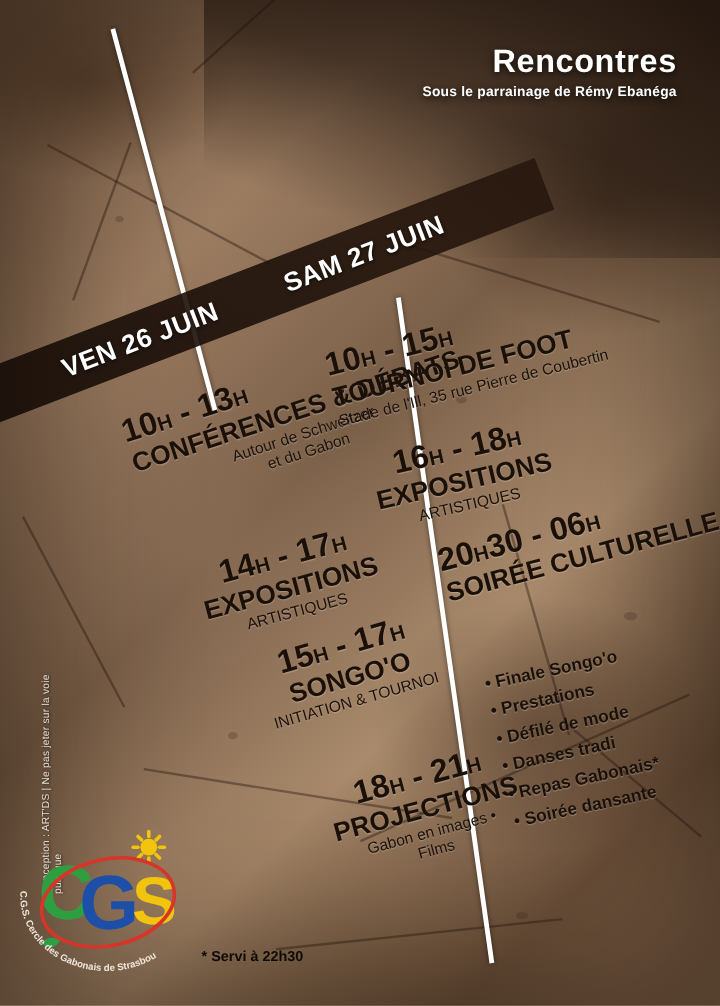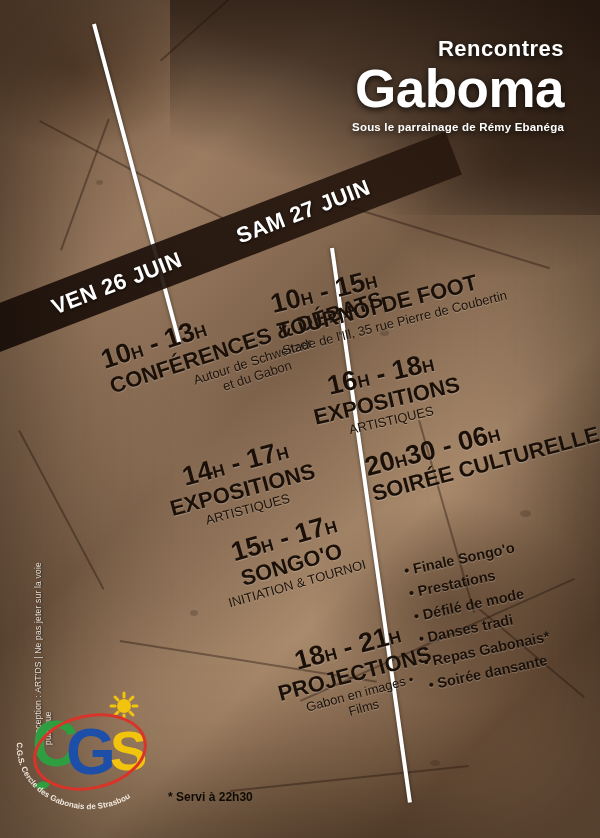--- a/index.html
+++ b/index.html
@@ -59,21 +59,21 @@
   .title-block {
     position: absolute;
     top: 38px;
     right: 36px;
     text-align: right;
     color: #ffffff;
     text-shadow: 0 2px 6px rgba(0,0,0,0.8);
     line-height: 1;
   }
   .t-rencontres {
-    font-size: 22px;
+    font-size: 27px;
     font-weight: bold;
     letter-spacing: 0.5px;
     margin-bottom: 2px;
   }
   .t-gaboma {
     font-size: 53px;
     font-weight: bold;
     letter-spacing: -0.5px;
     margin: 2px 0 0 0;
   }
@@ -252,21 +252,20 @@
   <div class="speck" style="left:380px; top:330px; width:9px;  height:6px;"></div>
   <div class="speck" style="left:520px; top:510px; width:11px; height:7px;"></div>
   <div class="speck" style="left:190px; top:610px; width:8px;  height:6px;"></div>
   <div class="speck" style="left:430px; top:760px; width:10px; height:6px;"></div>
 
   <div class="vignette"></div>
   <div class="title-shade"></div>
 
   <div class="title-block">
     <div class="t-rencontres">Rencontres</div>
-    <div class="t-gaboma">Gaboma</div>
     <div class="t-patronage">Sous le parrainage de Rémy Ebanéga</div>
   </div>
 
   <div class="divline left"></div>
   <div class="divline mid"></div>
 
   <div class="banner">
     <span class="banner-text b-ven">VEN 26 JUIN</span>
     <span class="banner-text b-sam">SAM 27 JUIN</span>
   </div>

